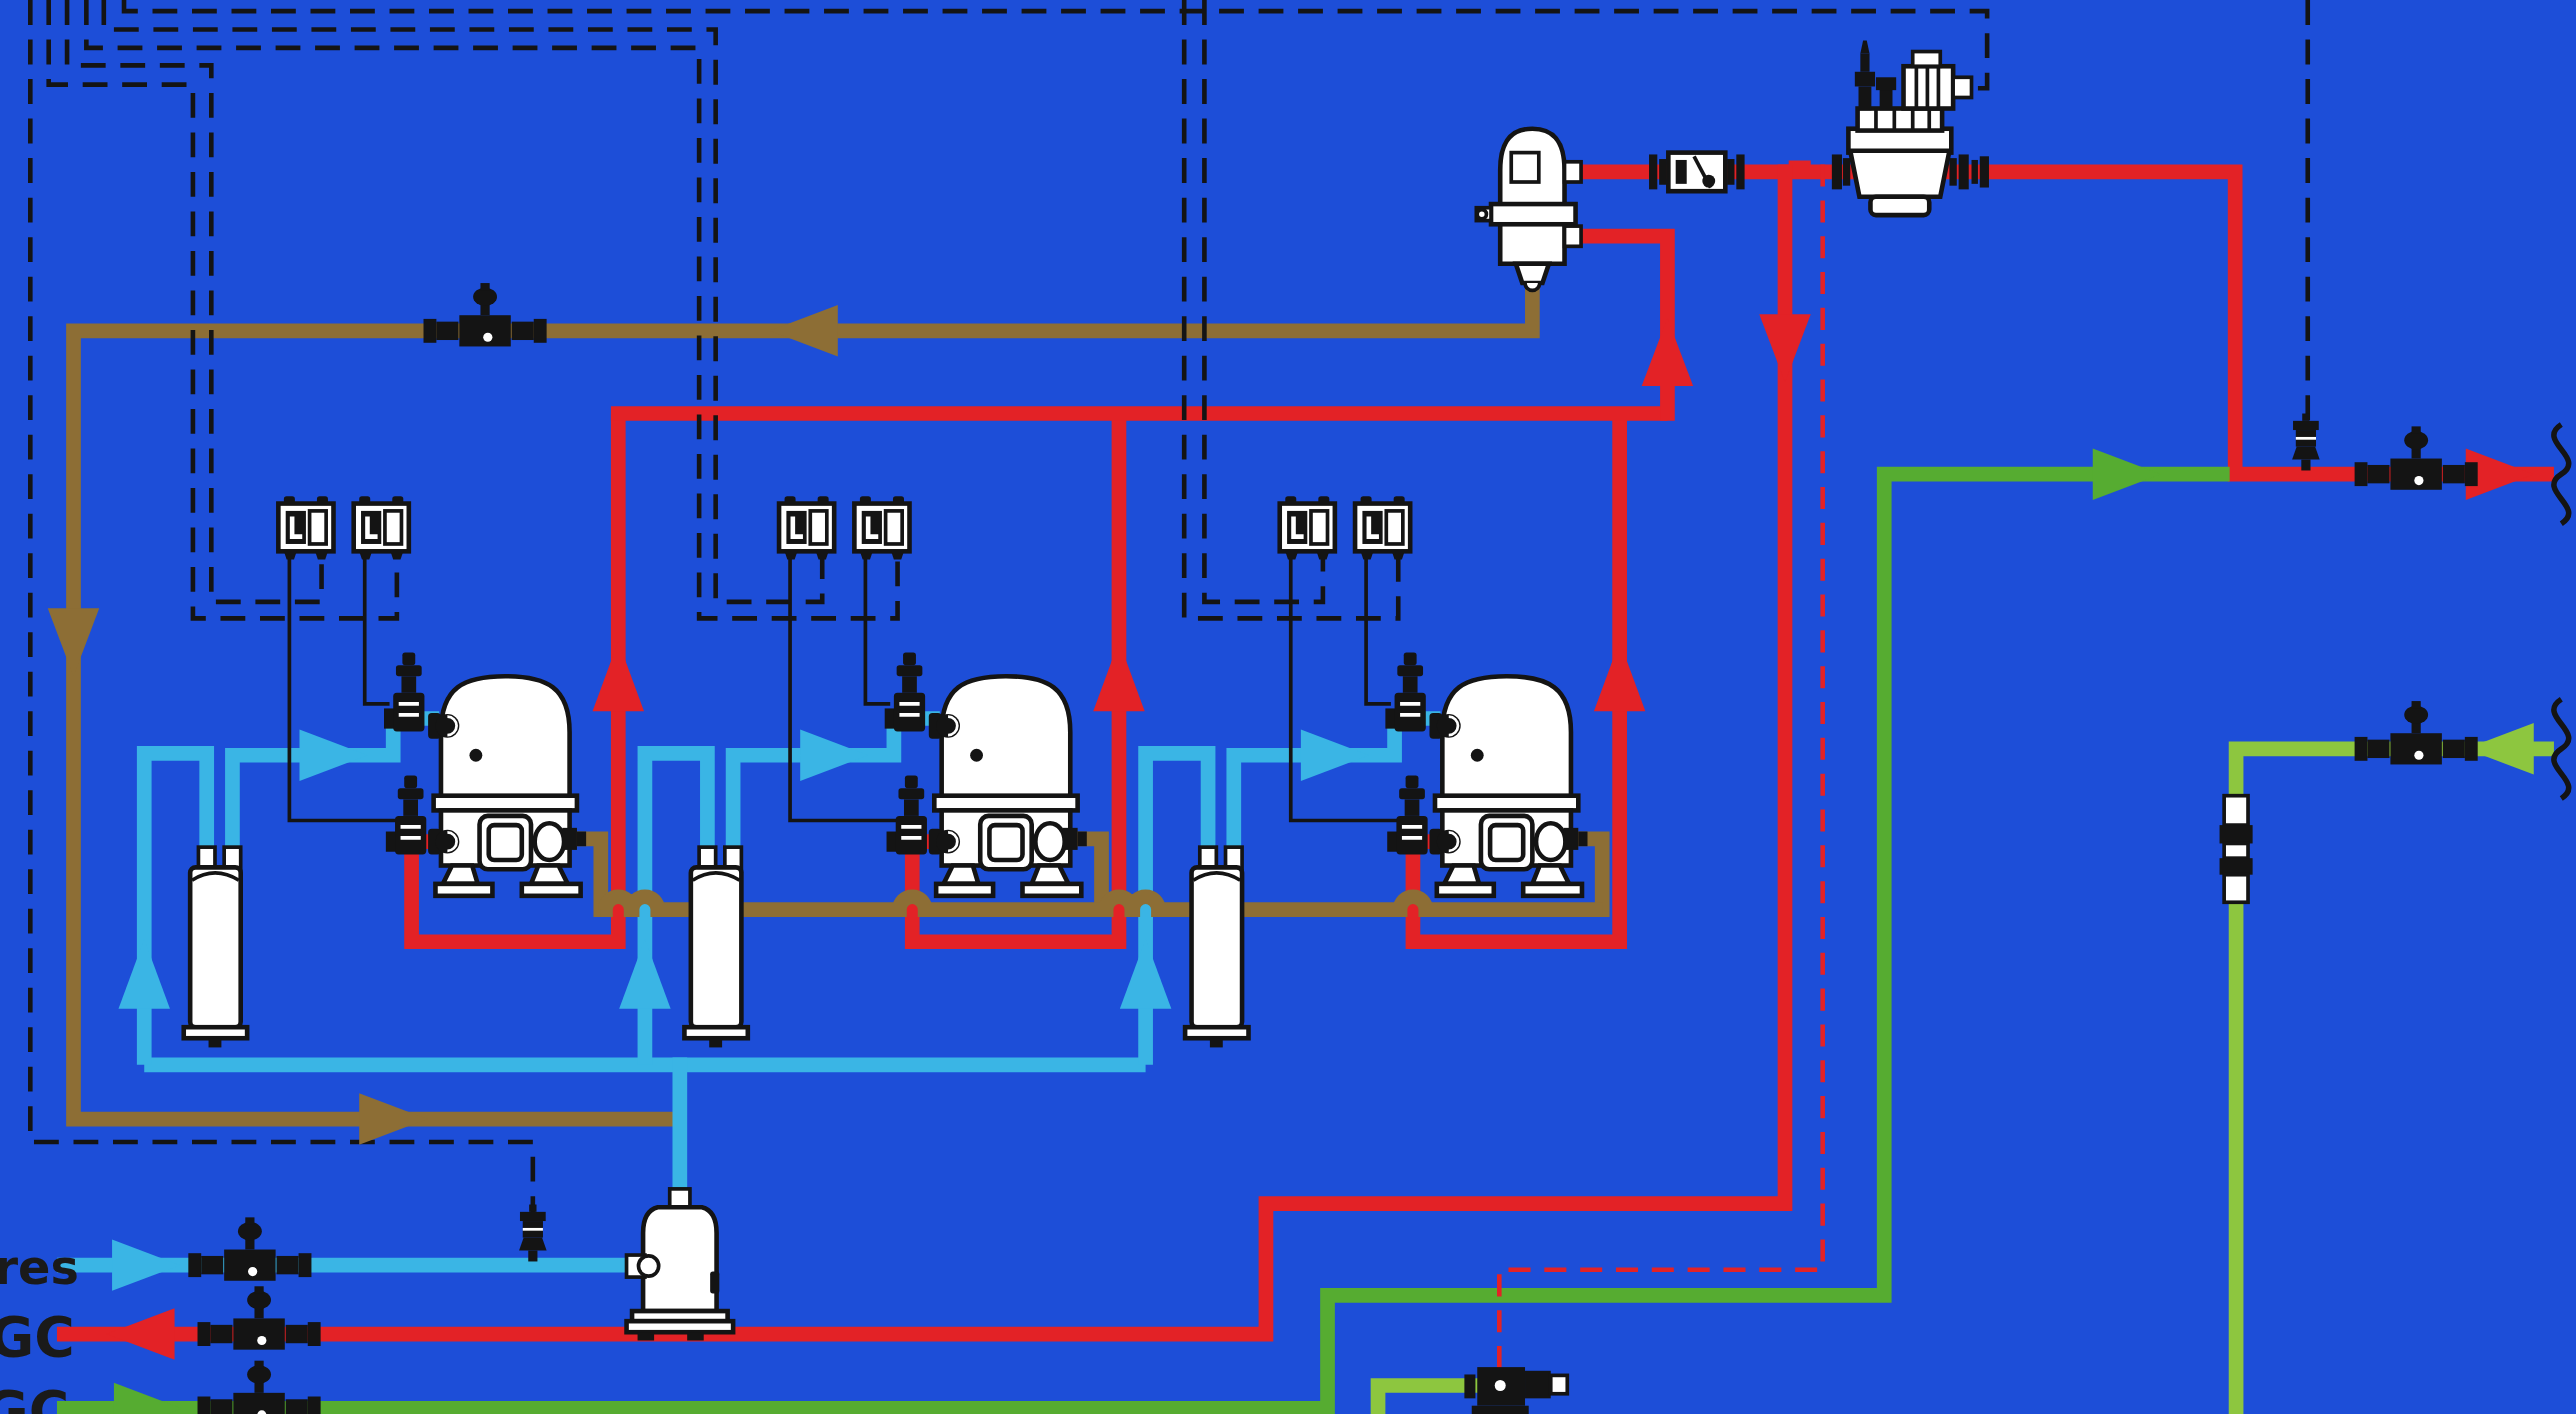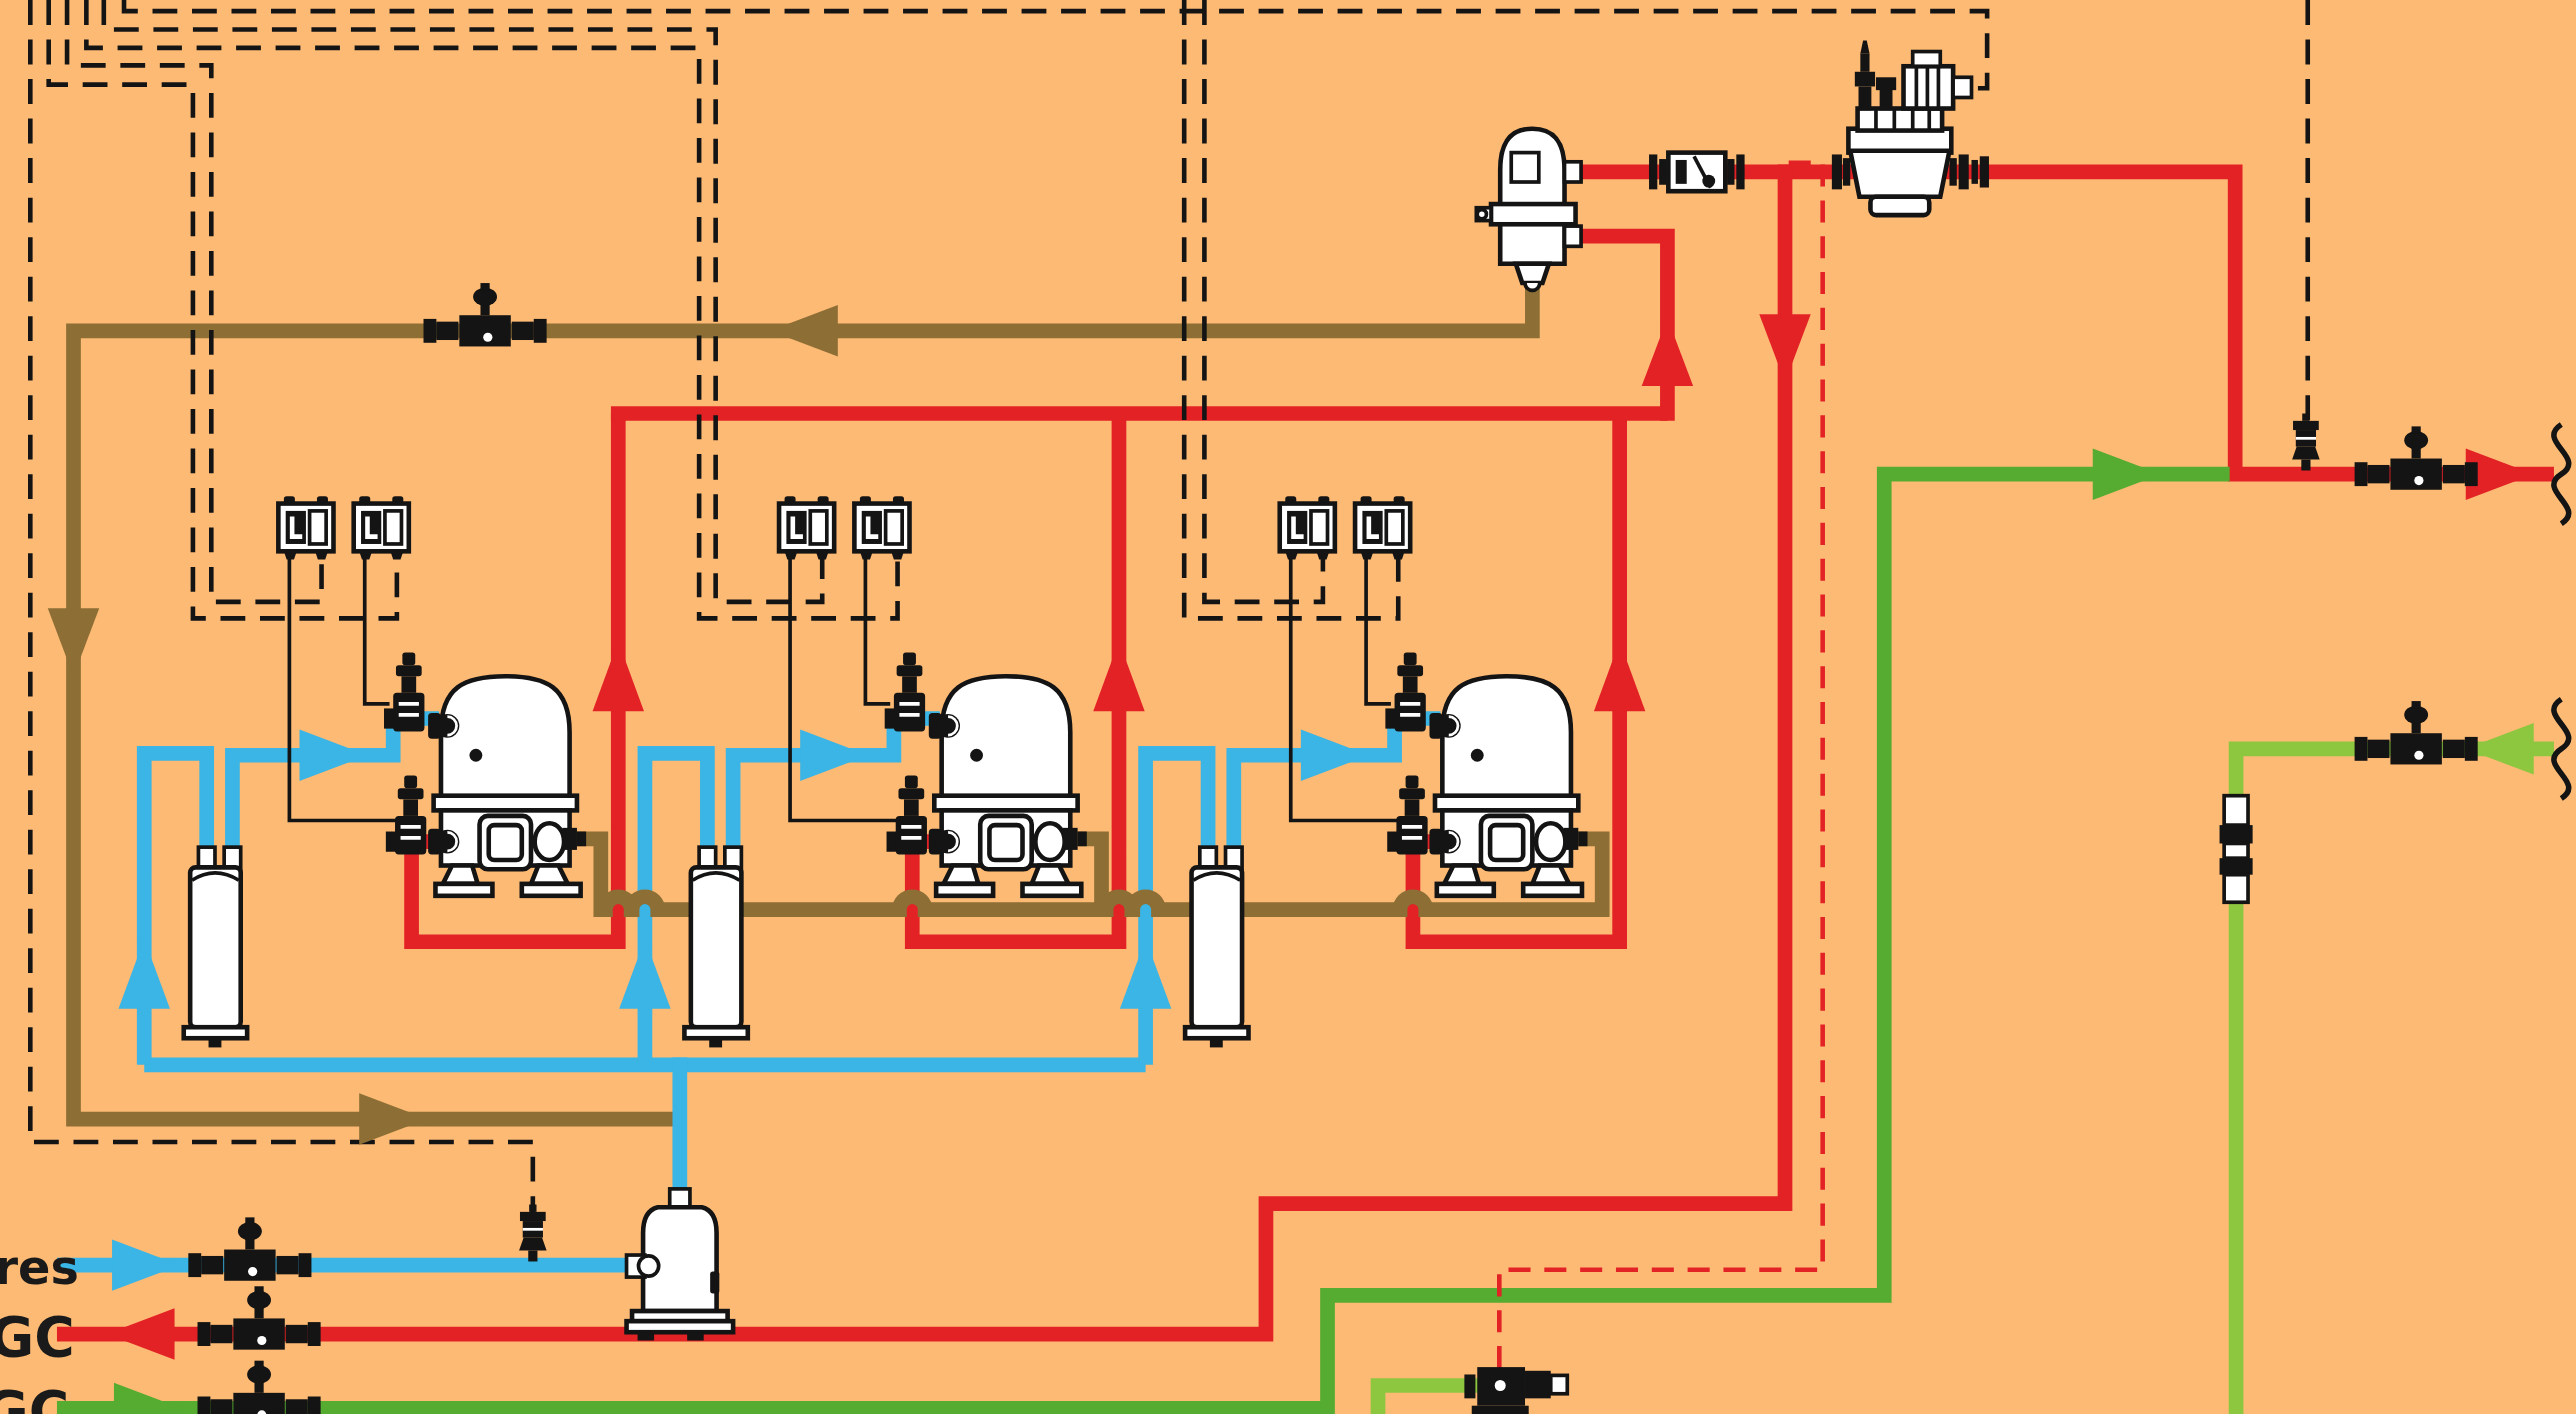--- a/index.html
+++ b/index.html
@@ -1,16 +1,16 @@
 <!DOCTYPE html>
 <html style="--suction: #3ab5e5; --hotgas: #e32226; --green_dark: #56ac31; --green_light: #8dc63f; --oil: #8d6e35; --wiring: #141414; --text: #1a1a1a;font-size:14.7px"><head>
 <meta charset="utf-8">
 <style>
   html,body{margin:0;padding:0;background:#fff;width:2576px;height:1415px;overflow:hidden;}
-  #stage{position:relative;width:2576px;height:1415px;background:#fdba74;}
+  #stage{position:relative;width:2576px;height:1415px;background:#1d4ed8;}
   svg{display:block}
   .p{fill:none;stroke-width:16;stroke-linecap:butt;stroke-linejoin:miter}
   .p.suction{stroke:var(--suction)}
   .p.hotgas{stroke:var(--hotgas)}
   .p.gdark{stroke:var(--green_dark)}
   .p.glight{stroke:var(--green_light)}
   .p.oil{stroke:var(--oil)}
   .arrow.suction{fill:var(--suction)}
   .arrow.hotgas{fill:var(--hotgas)}
   .arrow.gdark{fill:var(--green_dark)}

